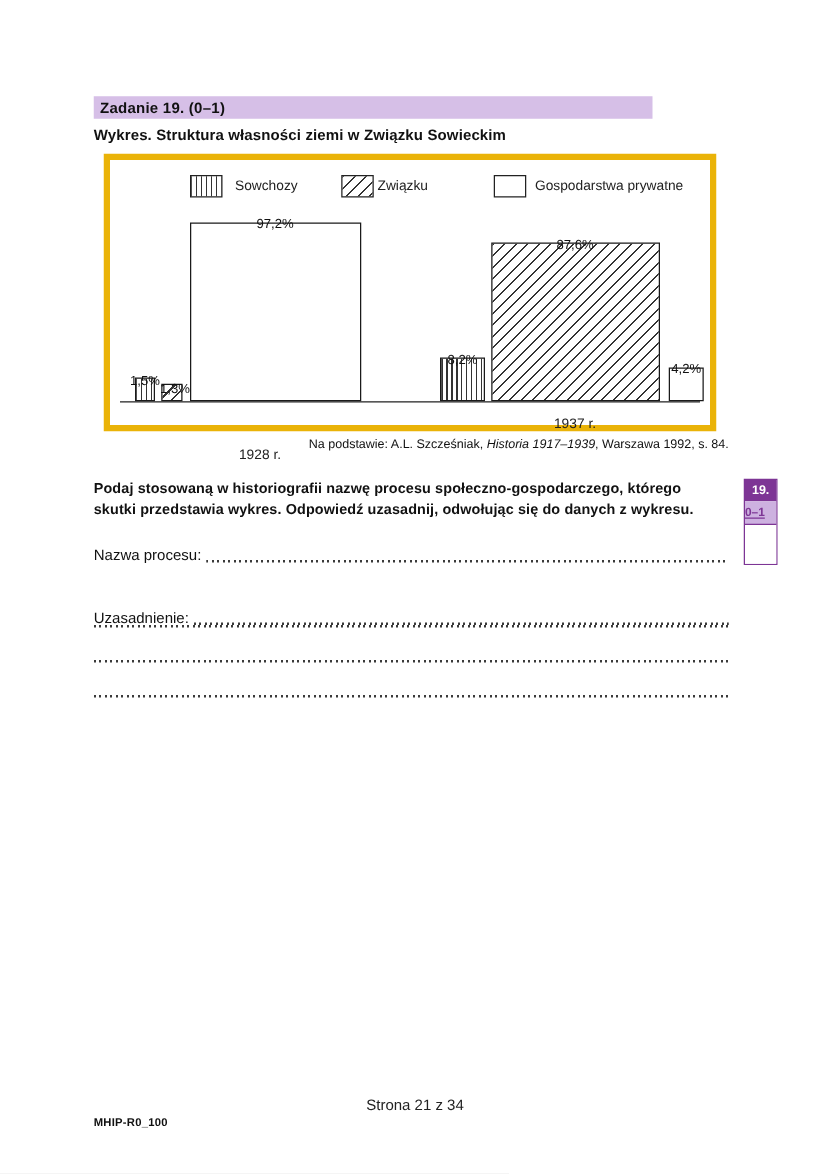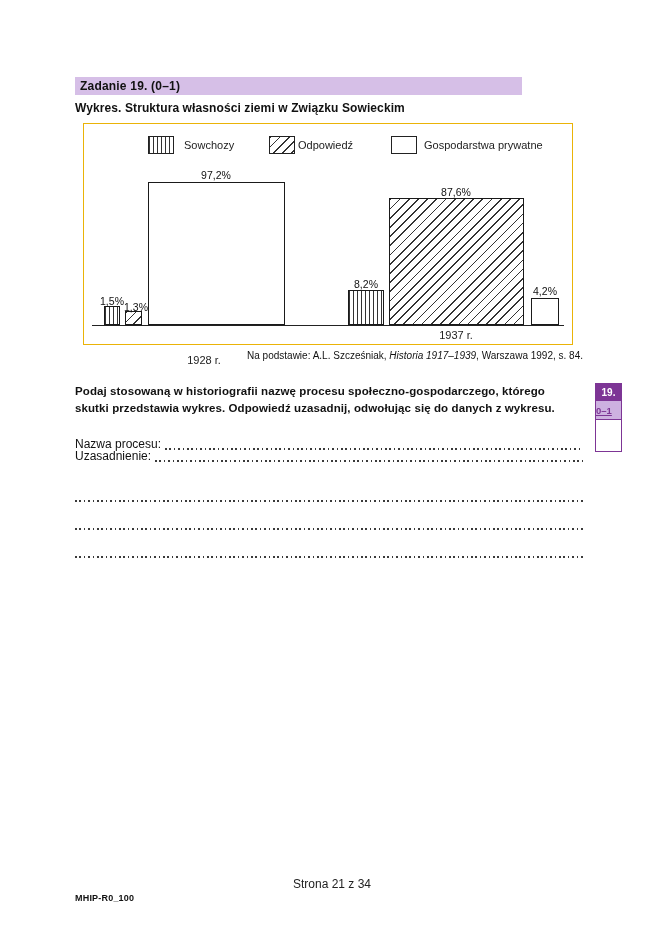--- a/index.html
+++ b/index.html
@@ -26,21 +26,21 @@
 
   .figure-title {
     position: absolute; left: 75px; top: 101px;
     font-size: 12px; font-weight: bold; letter-spacing: 0.1px;
   }
 
   
   .chart-box {
     position: absolute; left: 83px; top: 123px;
     width: 490px; height: 222px;
-    border: 1px solid #eab308;
+    border: 5px solid #eab308;
     background: #fff;
   }
   .legend-swatch {
     position: absolute; width: 26px; height: 18px;
     border: 1px solid #222; background-color: #fff;
   }
   .legend-label {
     position: absolute; font-size: 11px; white-space: nowrap; color: #222;
   }
   .hatch-v { background-image: repeating-linear-gradient(90deg, #333 0 1px, transparent 1px 4px); }
@@ -129,21 +129,21 @@
   </div>
 
   <div class="figure-title">Wykres. Struktura własności ziemi w Związku Sowieckim</div>
 
   <div class="chart-box">
 
     <div class="legend-swatch hatch-v" style="left:64px; top:12px;"></div>
     <div class="legend-label" style="left:100px; top:15px;">Sowchozy</div>
 
     <div class="legend-swatch hatch-d" style="left:185px; top:12px;"></div>
-    <div class="legend-label" style="left:214px; top:15px;">Odpowiedź</div>
+    <div class="legend-label" style="left:214px; top:15px;">Związku</div>
 
     <div class="legend-swatch plain" style="left:307px; top:12px;"></div>
     <div class="legend-label" style="left:340px; top:15px;">Gospodarstwa prywatne</div>
 
     <div class="bar hatch-v" style="left:20px;  width:16px;  height:19px;"></div>
     <div class="bar hatch-d" style="left:41px;  width:17px;  height:14px;"></div>
     <div class="bar plain" style="left:64px;  width:137px; height:143px;"></div>
 
     <div class="bar hatch-v" style="left:264px; width:36px;  height:35px;"></div>
     <div class="bar hatch-d" style="left:305px; width:135px; height:127px;"></div>
@@ -173,21 +173,21 @@
     <div class="score-num">19.</div>
     <div class="score-pts">0–1</div>
     <div class="score-empty"></div>
   </div>
 
   <div class="answer-row" style="top:436px;">
     <span class="lbl">Nazwa procesu:</span>
     <span class="dots"></span>
   </div>
 
-  <div class="answer-row" style="top:448px;">
+  <div class="answer-row" style="top:486px;">
     <span class="lbl">Uzasadnienie:</span>
     <span class="dots"></span>
   </div>
 
   <div class="dot-line dots" style="top:500px;"></div>
   <div class="dot-line dots" style="top:528px;"></div>
   <div class="dot-line dots" style="top:556px;"></div>
 
   <div class="footer-page">Strona 21 z 34</div>
   <div class="footer-code">MHIP-R0_100</div>

